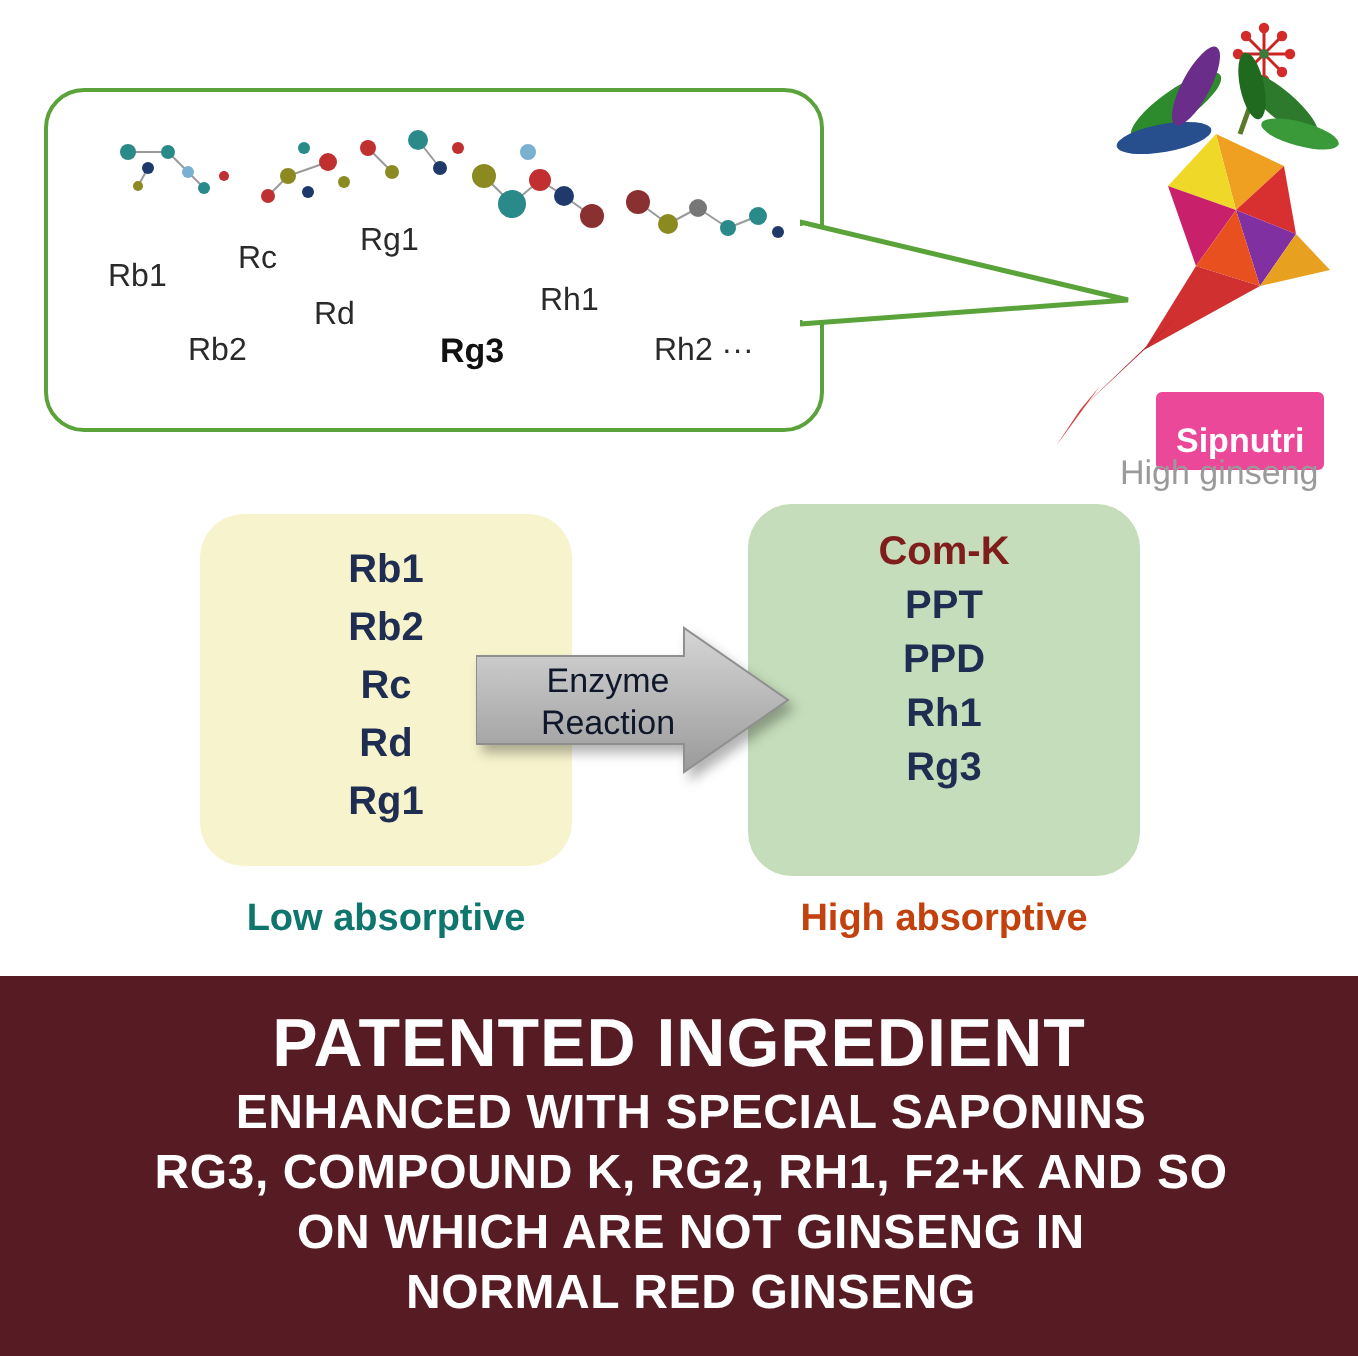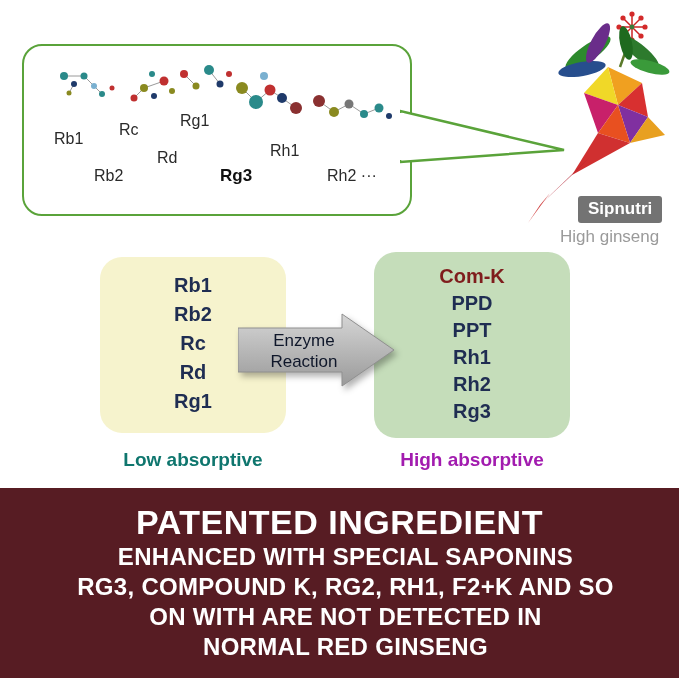--- a/index.html
+++ b/index.html
@@ -8,38 +8,38 @@
   
   .bubble{position:absolute;left:22px;top:44px;width:386px;height:168px;
     border:2.5px solid #5aa33a;border-radius:20px;background:#fff;z-index:2;}
   .bubble-tail{position:absolute;left:400px;top:108px;width:168px;height:58px;z-index:3;}
   .molecules{position:absolute;left:0;top:0;width:386px;height:110px;}
   .mol-label{position:absolute;font-size:16px;color:#2a2a2a;white-space:nowrap;}
   .mol-label.bold{font-weight:bold;font-size:17px;color:#111;}
 
   
   .ginseng{position:absolute;left:480px;top:5px;width:190px;height:235px;z-index:1;}
-  .brand-badge{position:absolute;left:578px;top:196px;background:#737373;color:#fff;
-    font-size:17px;font-weight:bold;padding:3px 10px 4px;border-radius:3px;z-index:4;}
+  .brand-badge{position:absolute;left:578px;top:196px;background:#ec4899;color:#fff;
+    font-size:17px;font-weight:bold;padding:15px 10px 4px;border-radius:3px;z-index:4;}
   .species{position:absolute;left:560px;top:227px;color:#9a9a9a;font-size:17px;z-index:4;}
 
   
   .box{position:absolute;border-radius:22px;text-align:center;}
   .box-left{left:100px;top:257px;width:186px;height:176px;background:#f6f3cd;padding-top:14px;box-sizing:border-box;}
   .box-right{left:374px;top:252px;width:196px;height:186px;background:#c5ddba;padding-top:11px;box-sizing:border-box;}
   .box-item{font-size:20px;font-weight:bold;color:#1f2d52;line-height:29px;}
   .box-right .box-item{line-height:27px;}
   .box-highlight{font-size:20px;font-weight:bold;color:#7f1d1d;line-height:27px;}
   .arrow-svg{position:absolute;left:238px;top:310px;width:158px;height:84px;z-index:5;
     filter:drop-shadow(3px 4px 3px rgba(0,0,0,.30));}
   .arrow-label{position:absolute;left:248px;top:330px;width:112px;text-align:center;z-index:6;
     color:#0f172a;font-size:17px;line-height:21px;}
   .caption{position:absolute;font-size:19px;font-weight:bold;text-align:center;width:200px;}
   .caption-low{left:93px;top:449px;color:#0f766e;}
-  .caption-high{left:372px;top:449px;color:#a21caf;}
+  .caption-high{left:372px;top:449px;color:#c2410c;}
 
   
   .banner{position:absolute;left:0;top:488px;width:679px;height:208px;background:#571c23;
     color:#fff;text-align:center;box-sizing:border-box;padding-top:14px;}
   .banner-title{font-size:34px;font-weight:800;letter-spacing:0.5px;line-height:40px;}
   .banner-line{font-size:24px;font-weight:bold;letter-spacing:0.3px;line-height:30px;padding-left:12px;}
 </style>
 </head>
 <body>
 
@@ -175,31 +175,30 @@
     </defs>
     <polygon points="0,18 104,18 104,4 156,40 104,76 104,62 0,62" fill="url(#agrad)" stroke="#8f8f8f" stroke-width="1"></polygon>
   </svg>
   <div class="arrow-label">
     <div>Enzyme</div>
     <div>Reaction</div>
   </div>
 
   <div class="box box-right">
     <div class="box-highlight">Com-K</div>
+    <div class="box-item">PPT</div>
     <div class="box-item">PPD</div>
-    <div class="box-item">PPT</div>
     <div class="box-item">Rh1</div>
-    <div class="box-item">Rh2</div>
     <div class="box-item">Rg3</div>
   </div>
 
   <div class="caption caption-low">Low absorptive</div>
   <div class="caption caption-high">High absorptive</div>
 
   <div class="banner">
     <div class="banner-title">PATENTED INGREDIENT</div>
     <div class="banner-line">ENHANCED WITH SPECIAL SAPONINS</div>
     <div class="banner-line">RG3, COMPOUND K, RG2, RH1, F2+K AND SO</div>
-    <div class="banner-line">ON WITH ARE NOT DETECTED IN</div>
+    <div class="banner-line">ON WHICH ARE NOT GINSENG IN</div>
     <div class="banner-line">NORMAL RED GINSENG</div>
   </div>
 
 </div>
 
 </body></html>

